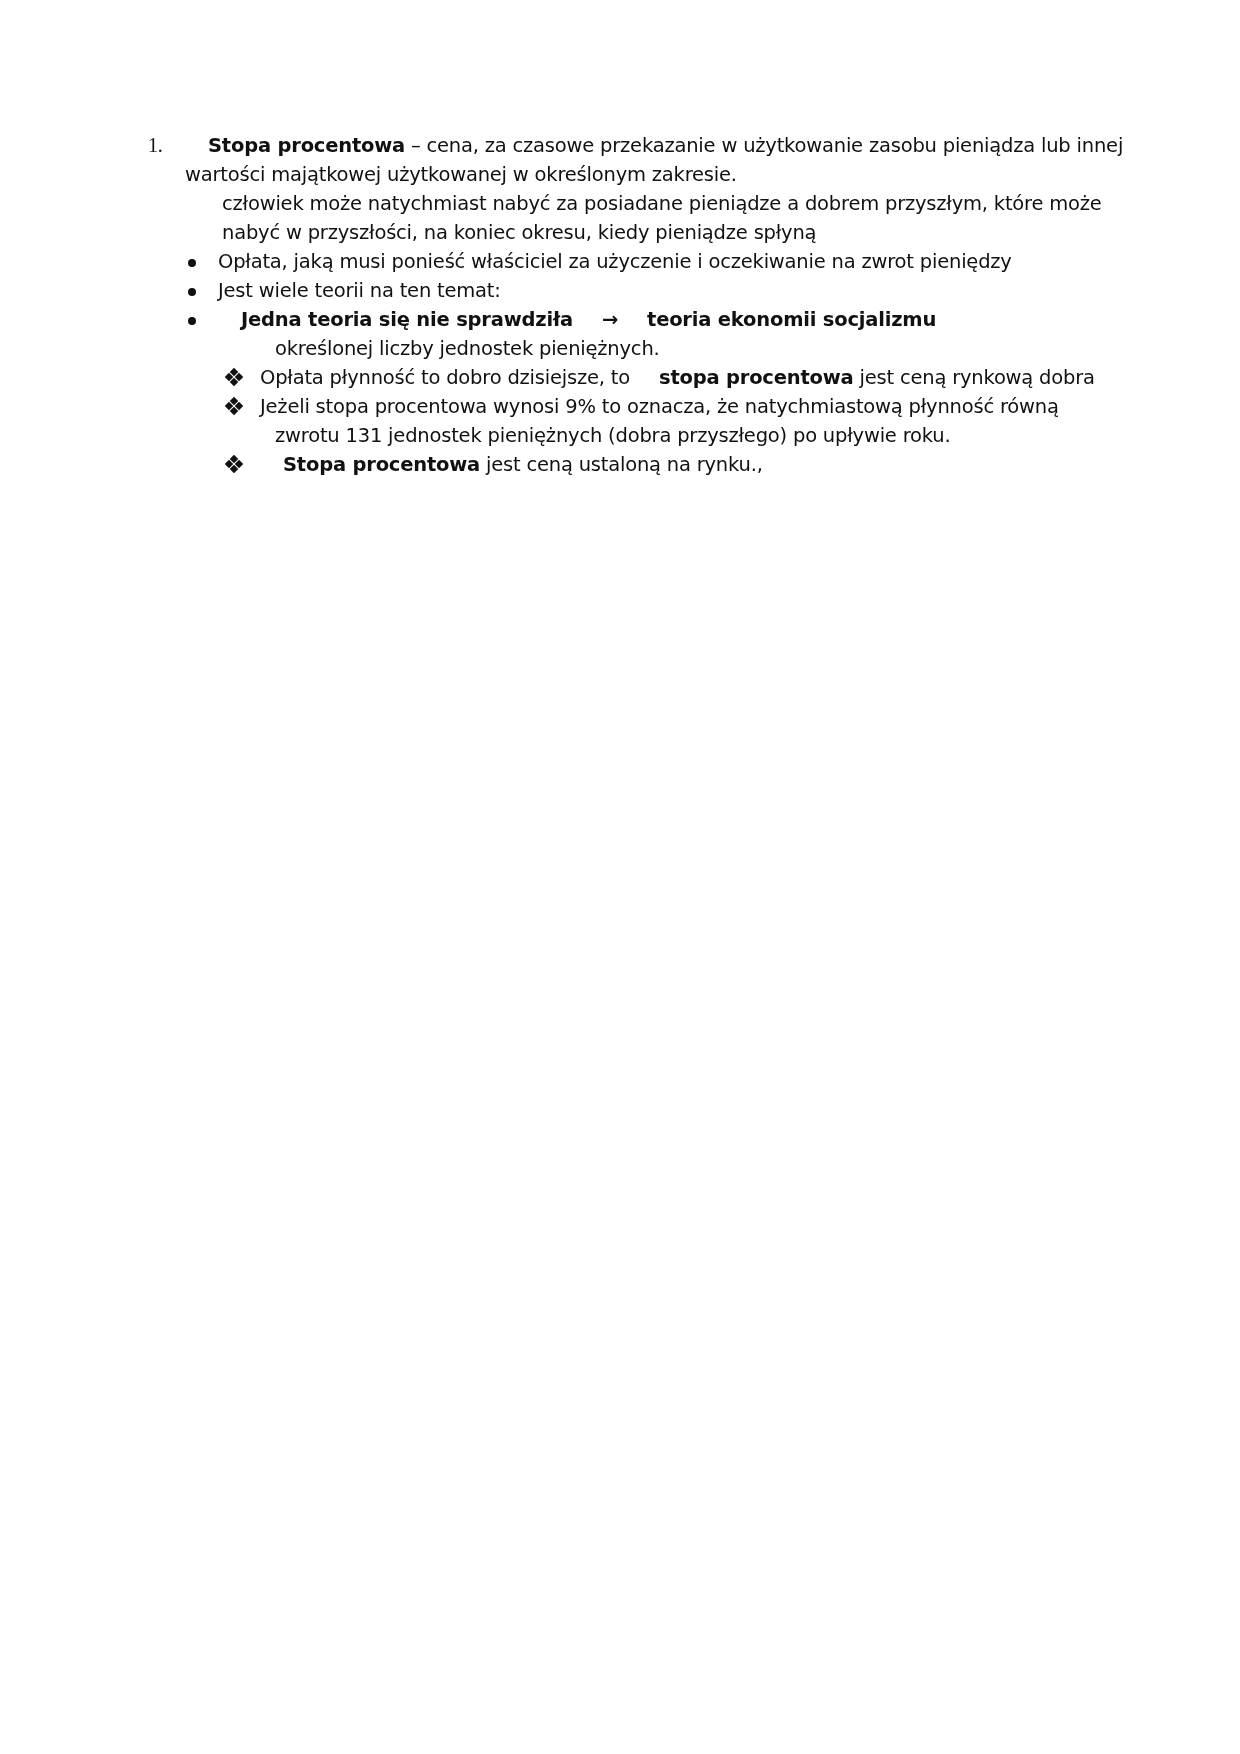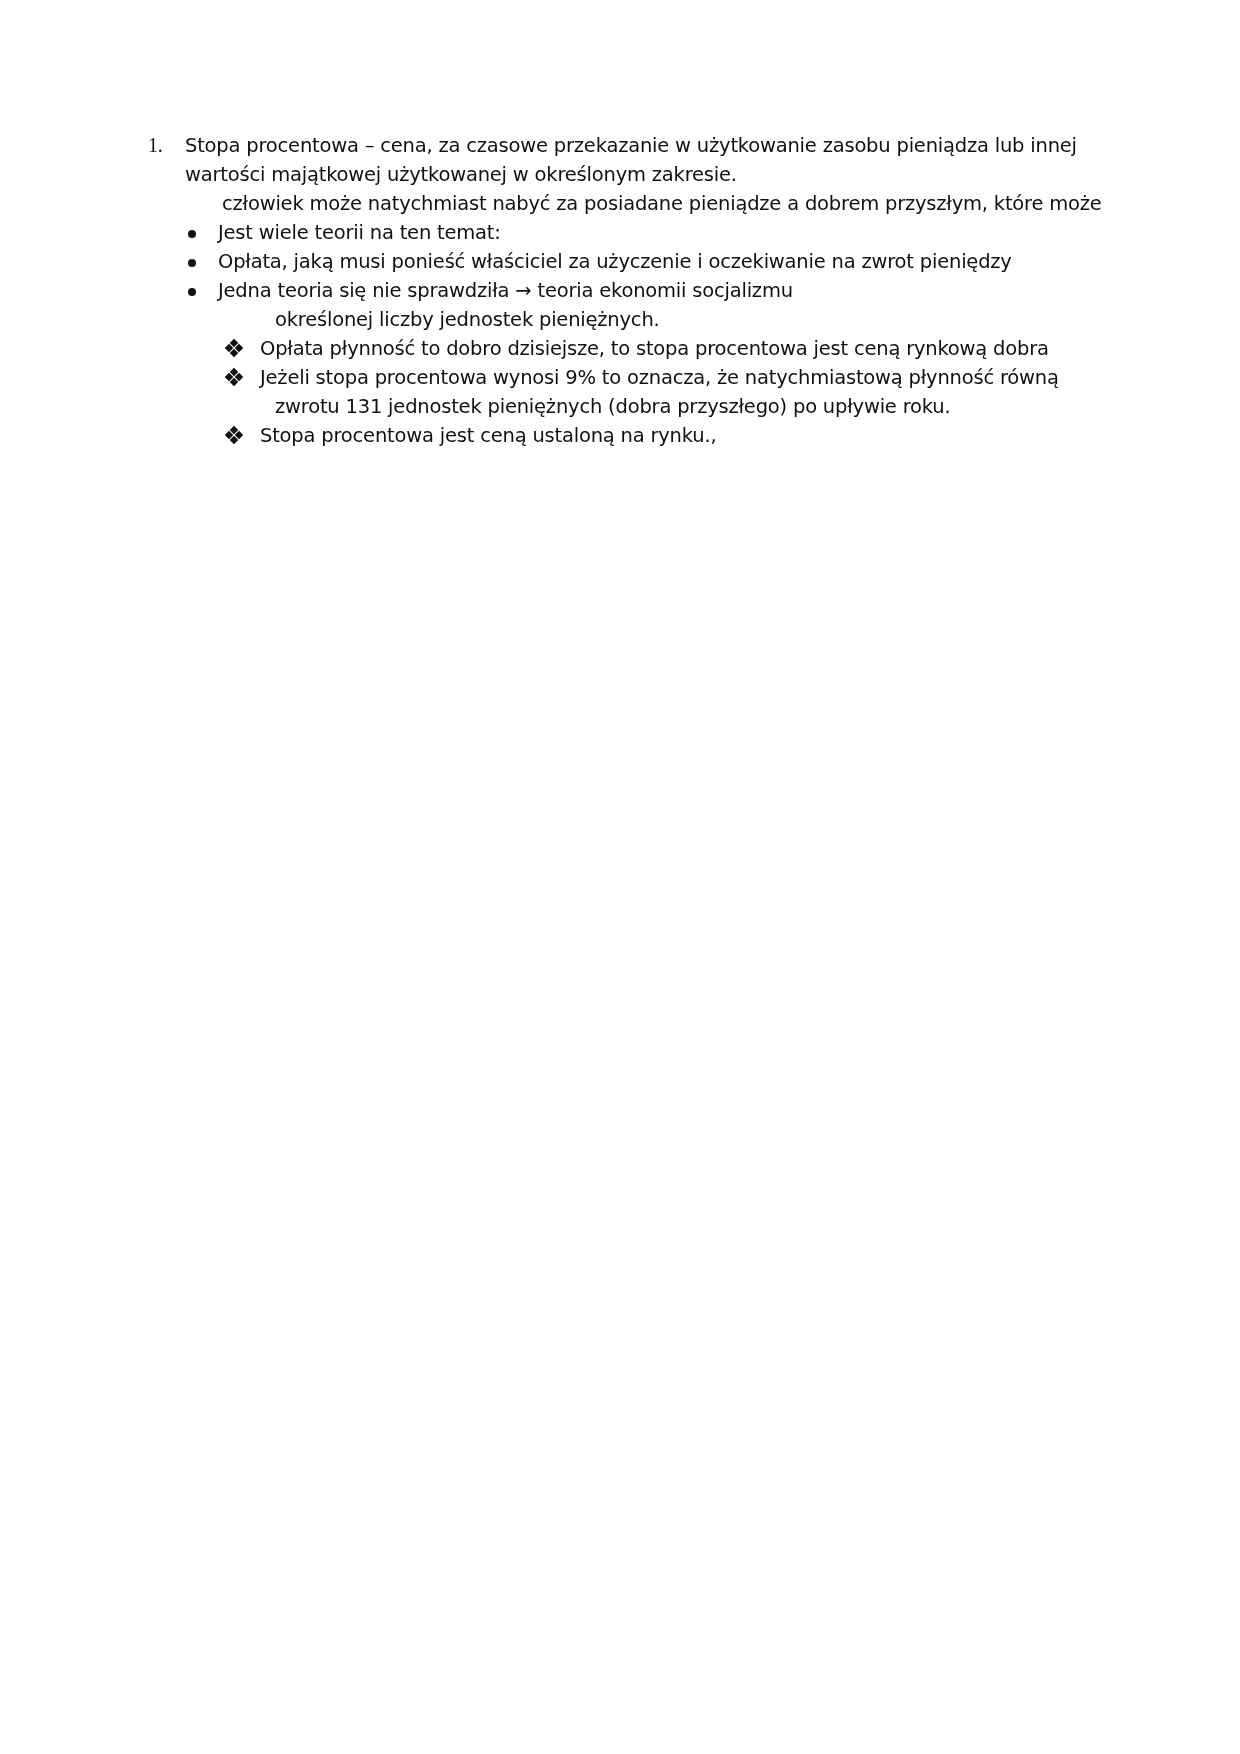--- a/index.html
+++ b/index.html
@@ -69,48 +69,51 @@
       position: absolute;
       width: 6px;
       height: 6px;
       background: #111111;
       transform: rotate(45deg);
     }
     .diamond .d1 { left: 5px; top: 0px; }
     .diamond .d2 { left: 0px; top: 5px; }
     .diamond .d3 { left: 10px; top: 5px; }
     .diamond .d4 { left: 5px; top: 10px; }
-    b { font-weight: normal; }
+    b { font-weight: bold; margin-left: 23px; }
   </style>
 </head>
 <body>
 
 <div class="page">
   <div class="content">
 
     <div class="line l1">
       <span class="num">1.</span>
       <b>Stopa procentowa</b><span> – cena, za czasowe przekazanie w użytkowanie zasobu pieniądza lub innej</span>
     </div>
     <div class="line l1">
       <span>wartości majątkowej użytkowanej w określonym zakresie.</span>
     </div>
 
     <div class="line bullet-cont">
       <span>człowiek może natychmiast nabyć za posiadane pieniądze a dobrem przyszłym, które może</span>
     </div>
-
-    <div class="line bullet-line">
-      <span class="bullet"></span>
-      <span>Jest wiele teorii na ten temat:</span>
+    <div class="line bullet-cont">
+      <span>nabyć w przyszłości, na koniec okresu, kiedy pieniądze spłyną</span>
     </div>
 
     <div class="line bullet-line">
       <span class="bullet"></span>
       <span>Opłata, jaką musi ponieść właściciel za użyczenie i oczekiwanie na zwrot pieniędzy</span>
+    </div>
+
+    <div class="line bullet-line">
+      <span class="bullet"></span>
+      <span>Jest wiele teorii na ten temat:</span>
     </div>
 
     <div class="line bullet-line">
       <span class="bullet"></span>
       <b>Jedna teoria się nie sprawdziła</b>
       <b>→</b>
       <b>teoria ekonomii socjalizmu</b>
     </div>
 
     <div class="line diamond-cont">

